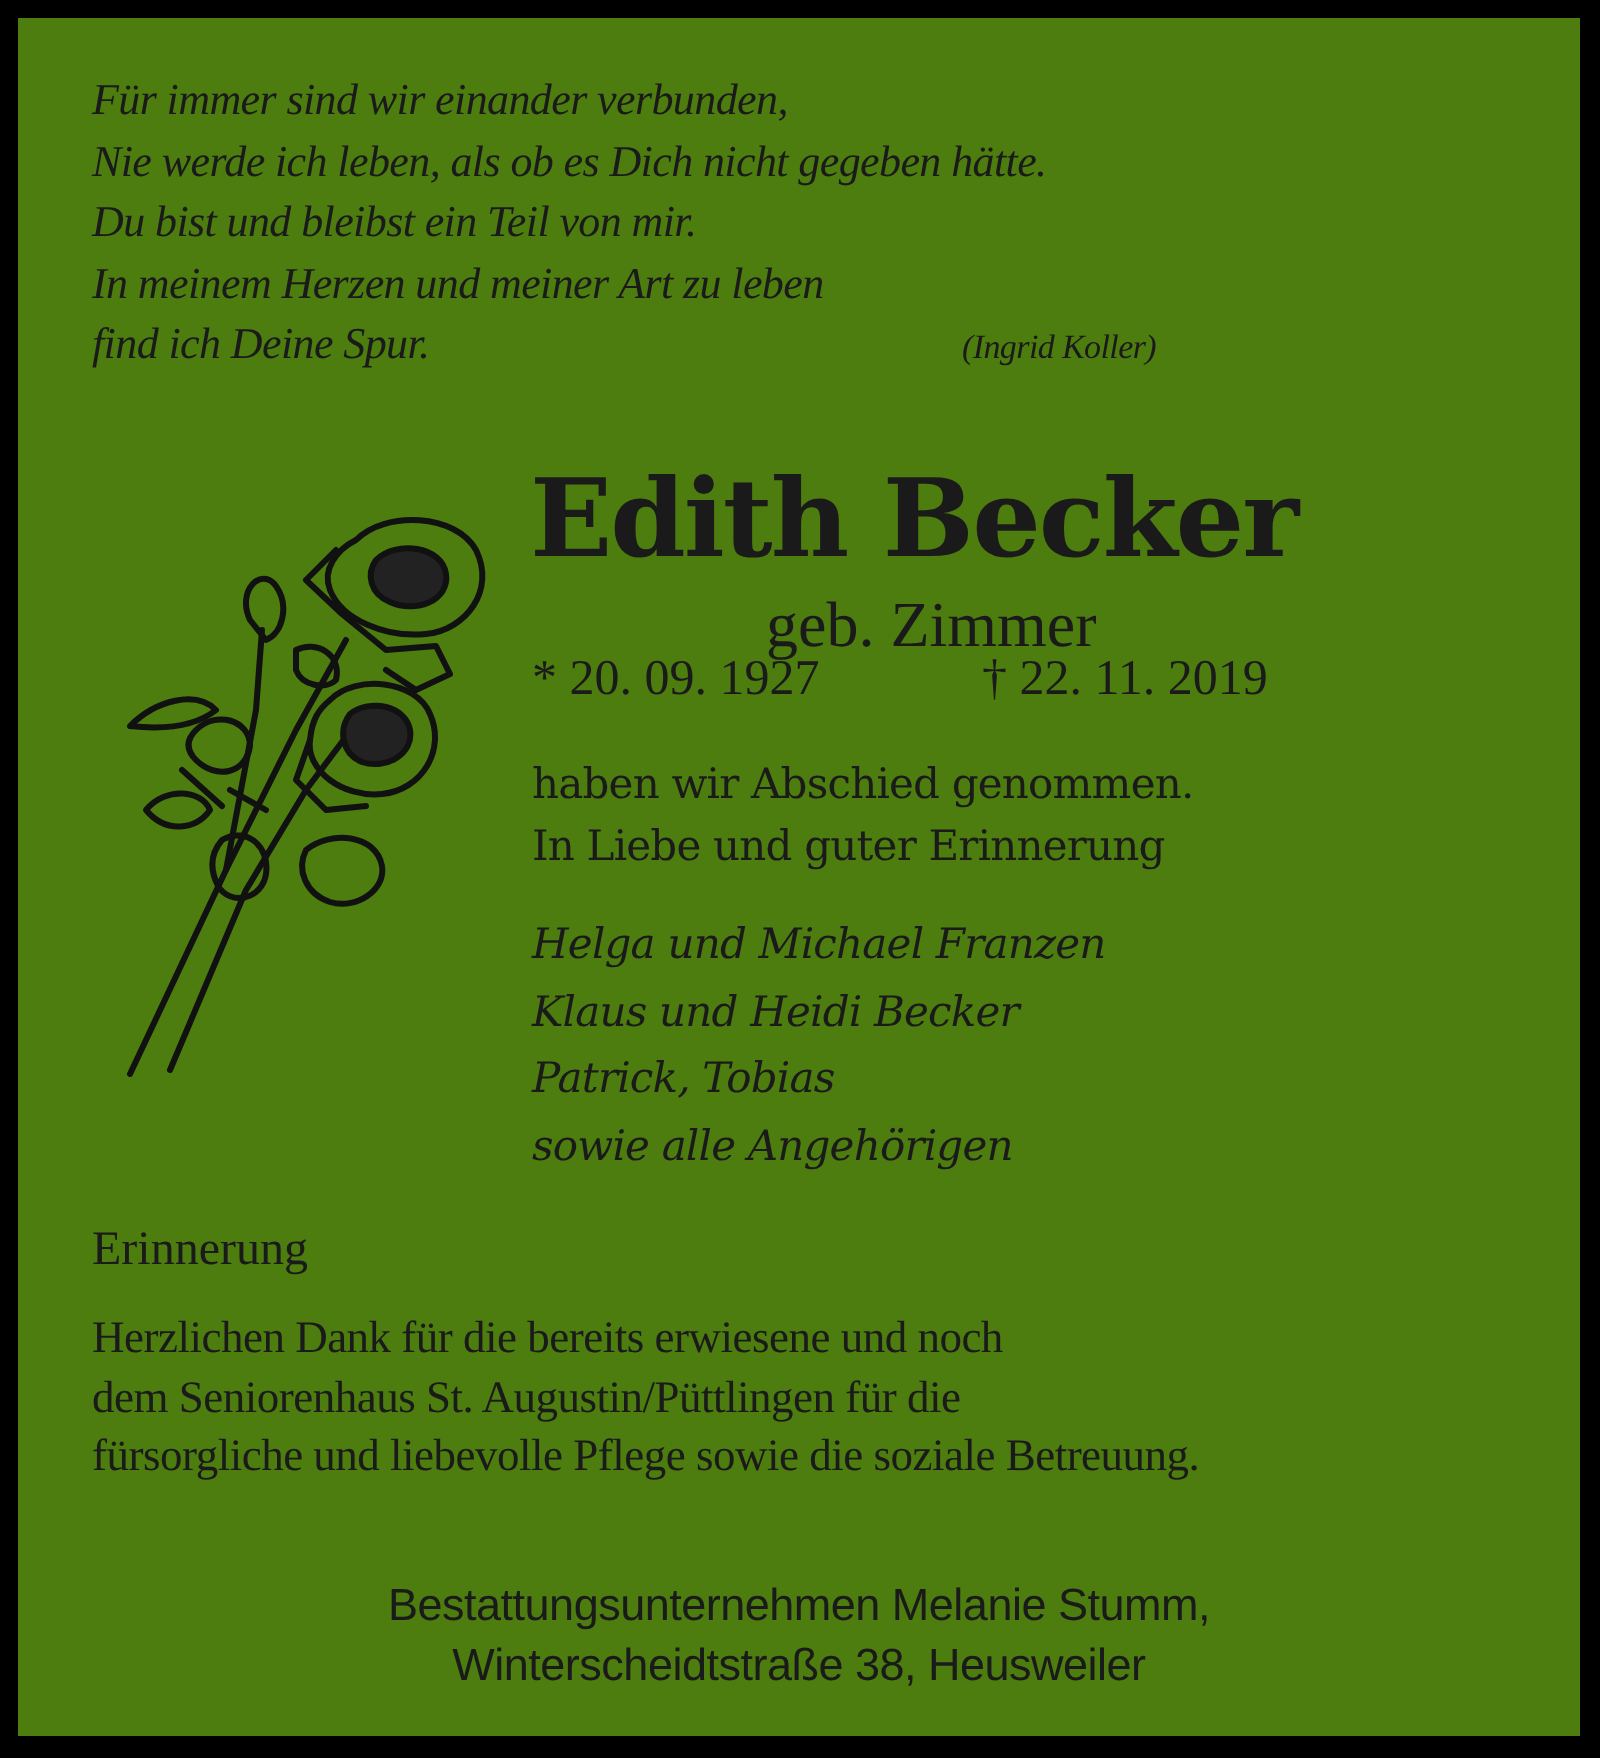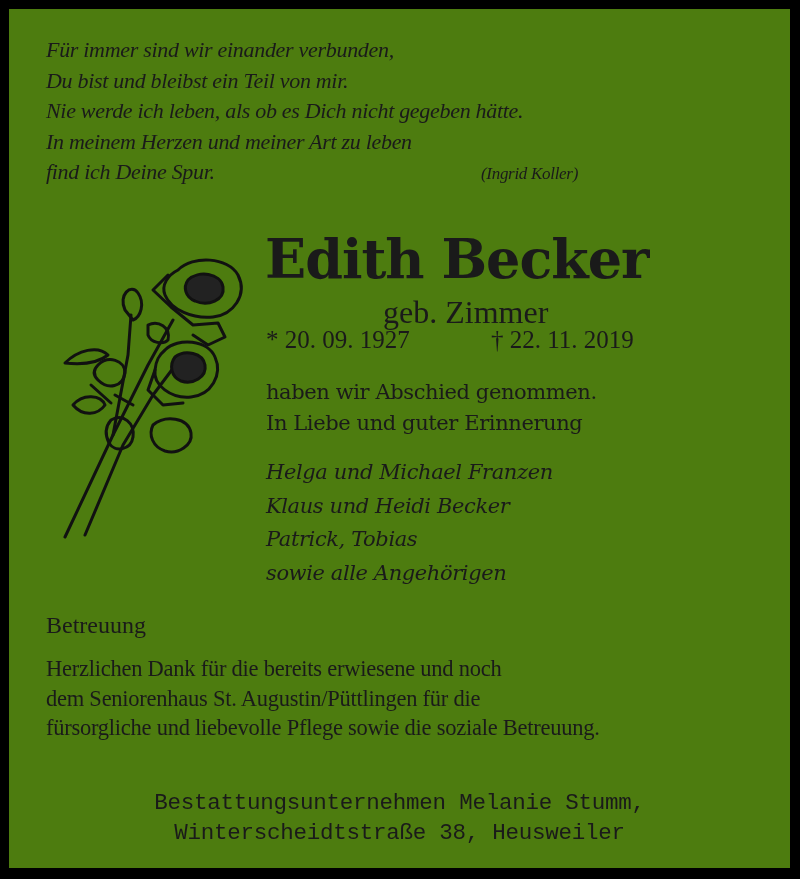--- a/index.html
+++ b/index.html
@@ -91,41 +91,41 @@
       font-size: 22.5px;
       line-height: 29.5px;
       letter-spacing: -0.25px;
       white-space: nowrap;
     }
     .thanks .line { display: block; }
     .undertaker {
       position: absolute;
       left: 0; right: 0; top: 779px;
       text-align: center;
-      font-family: Liberation Mono, monospace;
+      font-family: Liberation Sans, sans-serif;
       font-size: 22.5px;
       line-height: 30px;
       letter-spacing: -0.25px;
     }
     .undertaker .line { display: block; }
     .roses {
       position: absolute;
       left: 44px; top: 236px;
       width: 195px; height: 300px;
     }
   </style>
 </head>
 <body>
 
 <div class="sheet">
 
   <div class="poem">
     <span class="line">Für immer sind wir einander verbunden,</span>
+    <span class="line">Nie werde ich leben, als ob es Dich nicht gegeben hätte.</span>
     <span class="line">Du bist und bleibst ein Teil von mir.</span>
-    <span class="line">Nie werde ich leben, als ob es Dich nicht gegeben hätte.</span>
     <span class="line">In meinem Herzen und meiner Art zu leben</span>
     <span class="line">find ich Deine Spur.</span>
     <span class="author">(Ingrid Koller)</span>
   </div>
 
   <svg class="roses" viewBox="0 0 195 300" fill="none" stroke="#111" stroke-width="3" stroke-linecap="round" stroke-linejoin="round">
 
     <path d="M12 292 L60 190 L95 120 L120 75"></path>
     <path d="M32 290 L70 200 L100 150 L130 110"></path>
     <path d="M60 190 L75 110 L78 70"></path>
@@ -161,21 +161,21 @@
     <span class="line">In Liebe und guter Erinnerung</span>
   </div>
 
   <div class="mourners">
     <span class="line">Helga und Michael Franzen</span>
     <span class="line">Klaus und Heidi Becker</span>
     <span class="line">Patrick, Tobias</span>
     <span class="line">sowie alle Angehörigen</span>
   </div>
 
-  <div class="place">Betreuung</div>
+  <div class="place">Erinnerung</div>
 
   <div class="thanks">
     <span class="line">Herzlichen Dank für die bereits erwiesene und noch</span>
     <span class="line">dem Seniorenhaus St. Augustin/Püttlingen für die</span>
     <span class="line">fürsorgliche und liebevolle Pflege sowie die soziale Betreuung.</span>
   </div>
 
   <div class="undertaker">
     <span class="line">Bestattungsunternehmen Melanie Stumm,</span>
     <span class="line">Winterscheidtstraße 38, Heusweiler</span>

